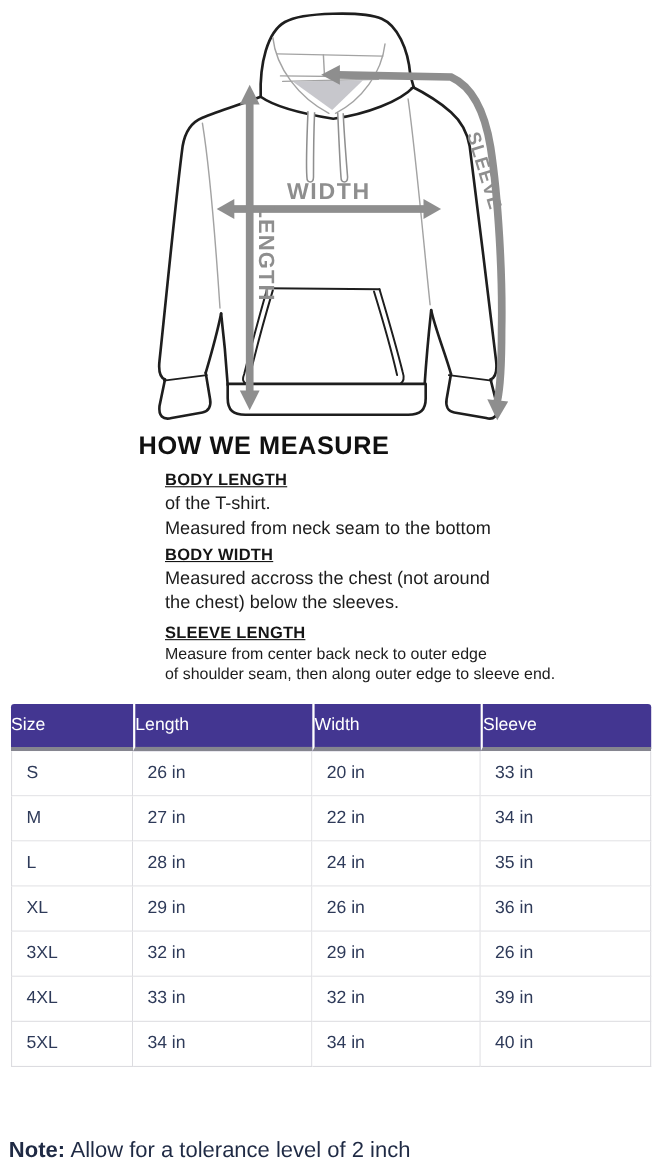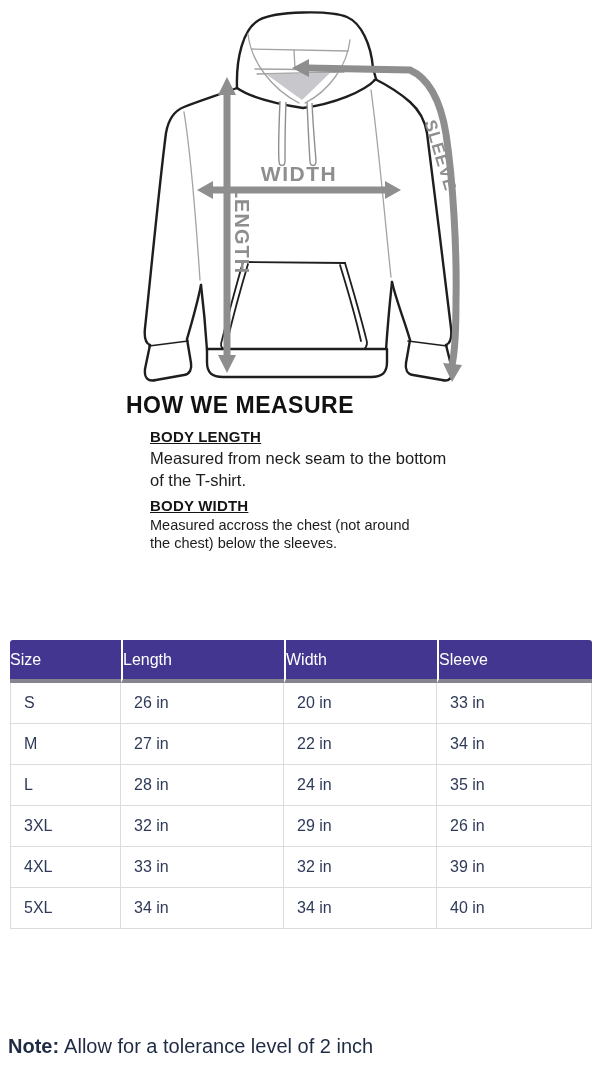--- a/index.html
+++ b/index.html
@@ -132,27 +132,32 @@
     <text class="meas" x="299" y="181" text-anchor="middle" font-size="21" letter-spacing="1.5">WIDTH</text>
     <text class="meas" x="235" y="230" transform="rotate(90 235 230)" text-anchor="middle" font-size="20" letter-spacing="1">LENGTH</text>
     <text class="meas" x="435" y="157" transform="rotate(73 435 157)" text-anchor="middle" font-size="17" letter-spacing="1">SLEEVE</text>
   </svg>
 
   <div class="title">HOW WE MEASURE</div>
 
   <div class="sections">
     <div class="m-section">
       <h3>BODY LENGTH</h3>
+      <p>of the T-shirt.</p>
       <p>Measured from neck seam to the bottom</p>
-      <p>of the T-shirt.</p>
     </div>
     <div class="m-section">
       <h3>BODY WIDTH</h3>
       <p>Measured accross the chest (not around</p>
       <p>the chest) below the sleeves.</p>
+    </div>
+    <div class="m-section">
+      <h3>SLEEVE LENGTH</h3>
+      <p>Measure from center back neck to outer edge</p>
+      <p>of shoulder seam, then along outer edge to sleeve end.</p>
     </div>
   </div>
 
   <table class="size-table">
     <colgroup>
       <col style="width:111px">
         <col style="width:163px">
         <col style="width:153px">
         <col style="width:155px">
     </colgroup>
@@ -177,20 +182,26 @@
           <td>22 in</td>
           <td>34 in</td>
         </tr>
         <tr>
           <td>L</td>
           <td>28 in</td>
           <td>24 in</td>
           <td>35 in</td>
         </tr>
         <tr>
+          <td>XL</td>
+          <td>29 in</td>
+          <td>26 in</td>
+          <td>36 in</td>
+        </tr>
+        <tr>
           <td>3XL</td>
           <td>32 in</td>
           <td>29 in</td>
           <td>26 in</td>
         </tr>
         <tr>
           <td>4XL</td>
           <td>33 in</td>
           <td>32 in</td>
           <td>39 in</td>

